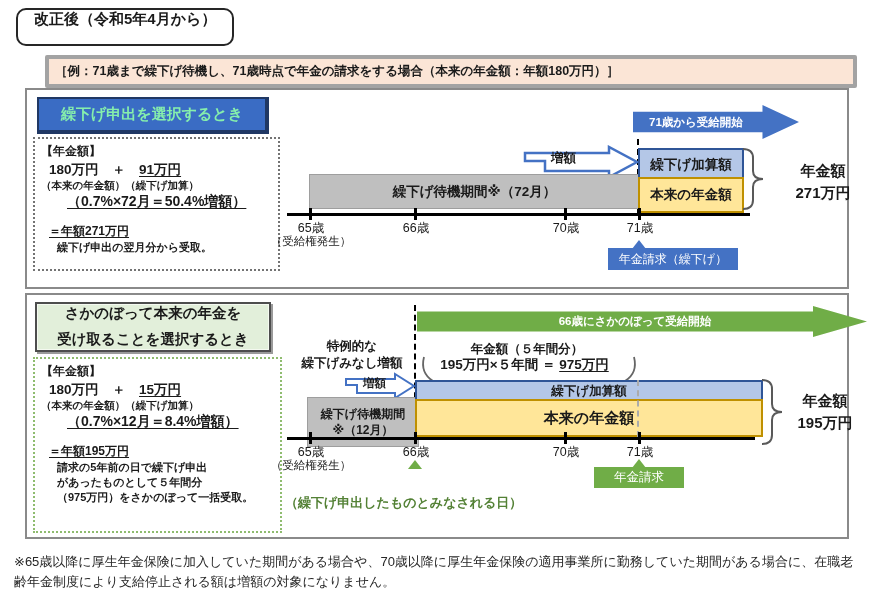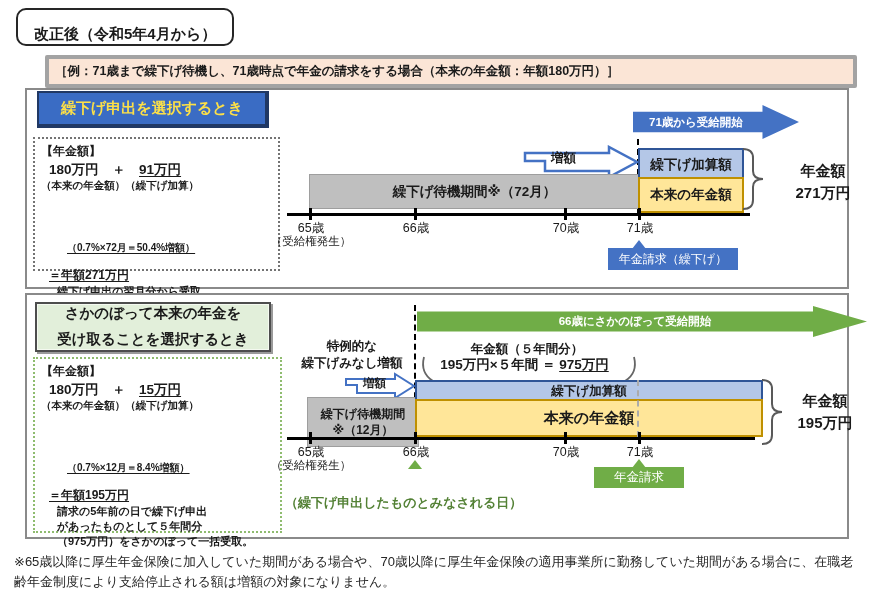--- a/index.html
+++ b/index.html
@@ -6,34 +6,34 @@
   #canvas{
     position:relative;width:870px;height:600px;background:#ffffff;
     font-family:"Liberation Sans","DejaVu Sans",sans-serif;color:#1a1a1a;overflow:hidden;
   }
   .abs{position:absolute;}
   .flexc{display:flex;align-items:center;justify-content:center;}
   u{text-decoration:underline;text-underline-offset:2px;}
 
   
   #title-box{left:16px;top:8px;height:34px;padding:0 16px;border:2px solid #262626;
-    border-radius:10px;display:flex;align-items:flex-end;font-weight:bold;font-size:15px;background:#fff;}
+    border-radius:10px;display:flex;align-items:flex-start;font-weight:bold;font-size:15px;background:#fff;}
   #example-bar{left:45px;top:55px;width:798px;height:25px;background:#FBE5D6;
     border:4px solid #a3a3a3;border-radius:2px;display:flex;align-items:center;
     padding-left:6px;font-weight:bold;font-size:12.5px;}
 
   
   #panel1{left:25px;top:88px;width:820px;height:197px;border:2px solid #8a8a8a;background:#fff;}
-  #p1-header{left:10px;top:1px;width:226px;height:31px;background:#3A6CC4;
-    border:2px solid #203864;box-shadow:1px 1px 0 1px #203864;color:#fde047;font-weight:bold;font-size:15px;}
+  #p1-header{left:10px;top:7px;width:226px;height:31px;background:#3A6CC4;
+    border:2px solid #203864;box-shadow:1px 1px 0 1px #203864;color:#86efac;font-weight:bold;font-size:15px;}
   #p1-calc{left:6px;top:47px;width:231px;height:122px;border:2px dotted #737373;padding:4px 6px;font-weight:bold;}
   .calc-title{font-size:12px;}
   .calc-formula{font-size:13.5px;padding-left:8px;margin-top:1px;}
   .calc-labels{font-size:10.5px;}
-  .calc-rate{font-size:10px;padding-left:26px;text-decoration:underline;text-underline-offset:2px;margin-top:48px;}
+  .calc-rate{font-size:14px;padding-left:26px;text-decoration:underline;text-underline-offset:2px;}
   .calc-total{font-size:12px;padding-left:8px;margin-top:12px;text-decoration:underline;text-underline-offset:2px;}
   .calc-note{font-size:11px;padding-left:16px;}
   #p1-start-arrow{left:606px;top:15px;width:150px;height:34px;background:#4472C4;
     clip-path:polygon(0 20%,78% 20%,78% 0,100% 50%,78% 100%,78% 80%,0 80%);
     color:#fff;font-weight:bold;font-size:11.5px;display:flex;align-items:center;padding-left:16px;}
   #p1-dash{left:610px;top:49px;height:76px;width:0;border-left:2.5px dashed #000;}
   #p1-inc-arrow{left:494px;top:55px;}
   #p1-inc-label{left:524px;top:60px;font-size:12.5px;font-weight:bold;}
   #p1-wait-bar{left:282px;top:84px;width:329px;height:33px;background:#BFBFBF;border:1px solid #9e9e9e;
     font-weight:bold;font-size:13.5px;}

